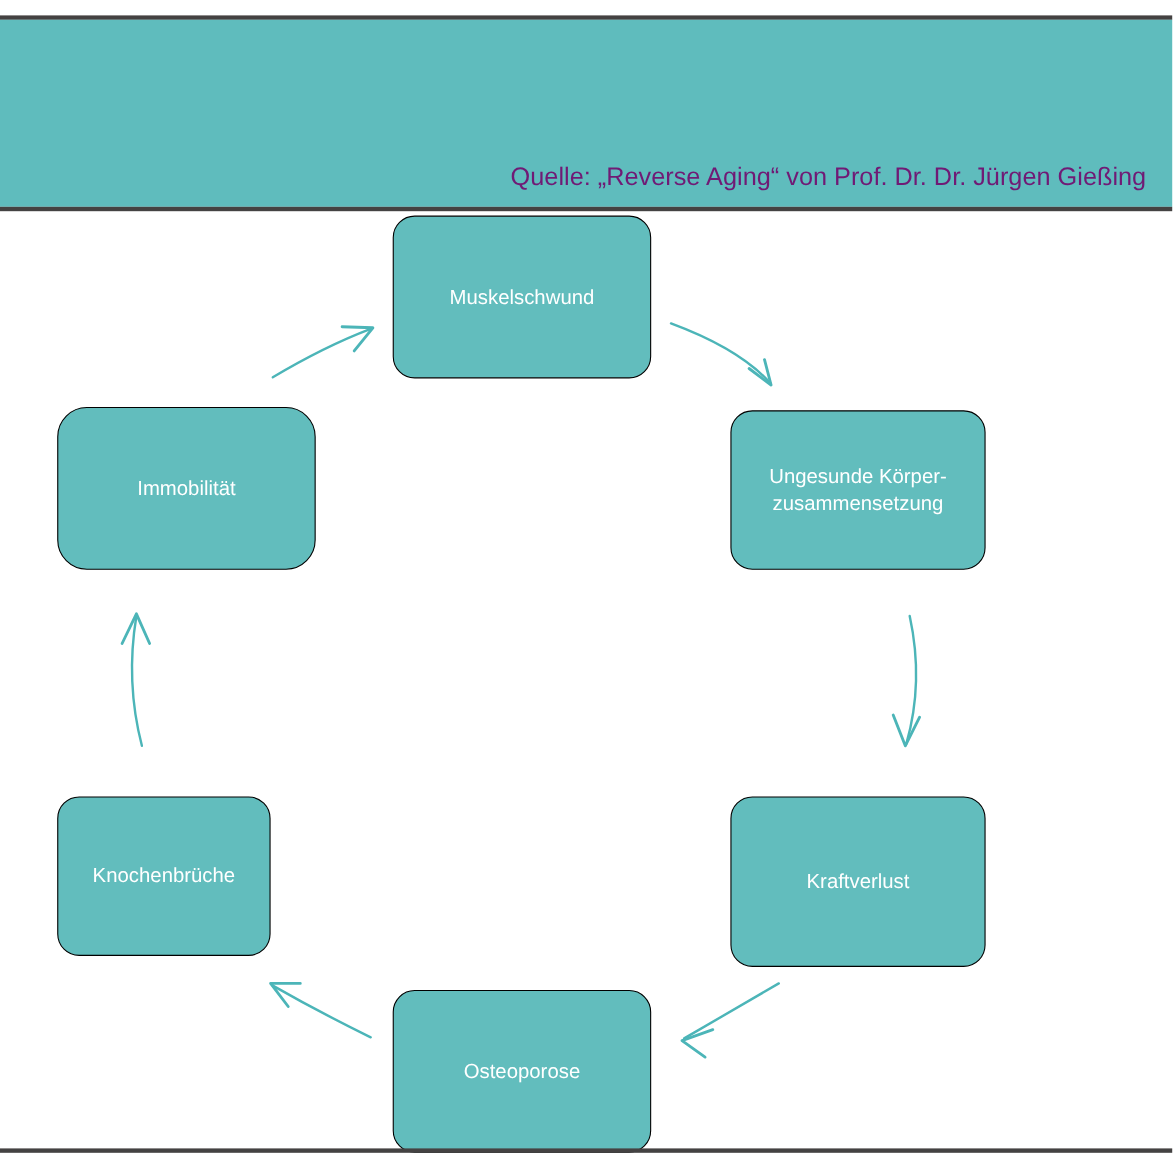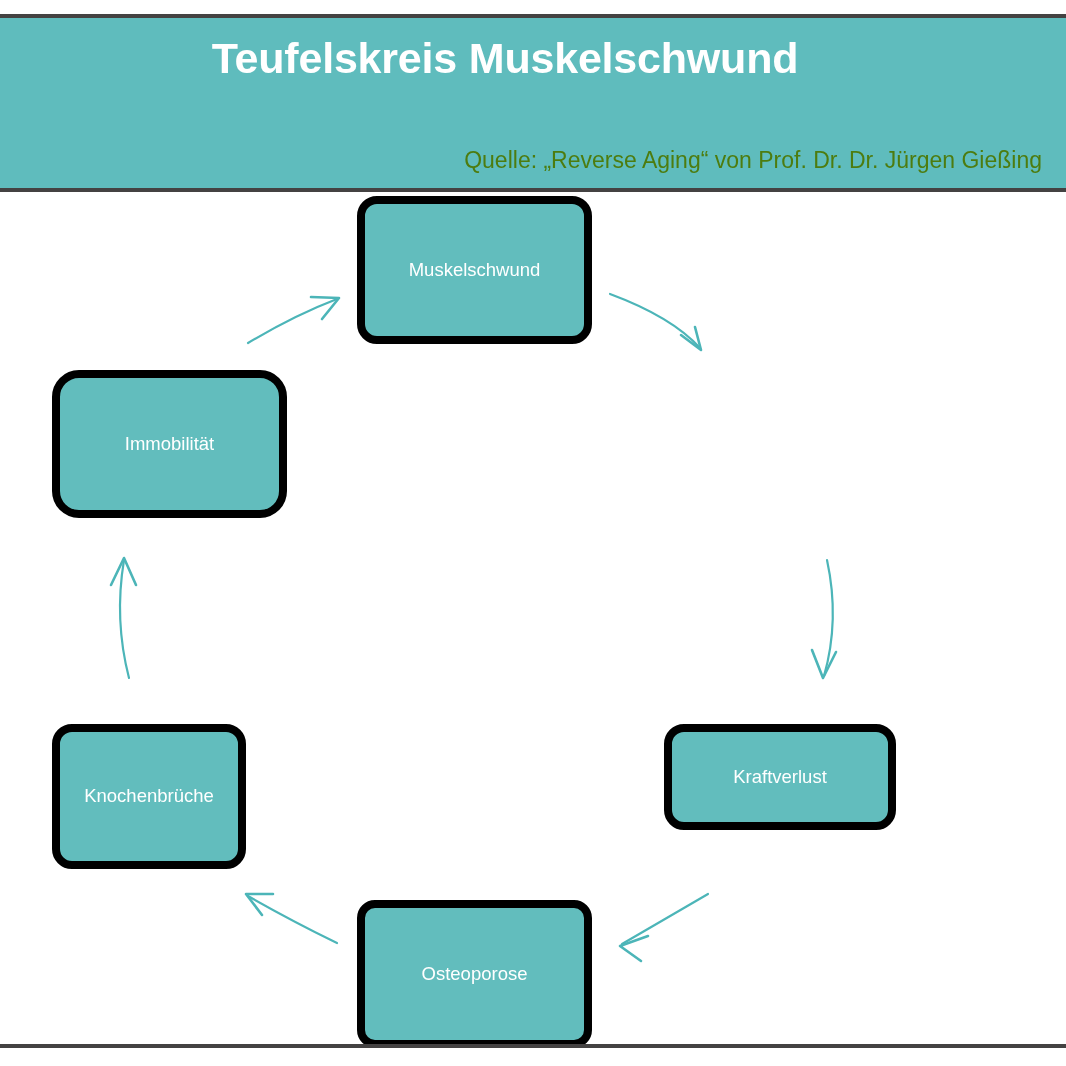--- a/index.html
+++ b/index.html
@@ -55,49 +55,49 @@
     color: #ffffff;
     font-size: 43px;
     font-weight: bold;
     letter-spacing: -0.2px;
     white-space: nowrap;
   }
   #subtitle {
     position: absolute;
     right: 24px;
     top: 147px;
-    color: #4d7c0f;
+    color: #701a75;
     font-size: 23px;
     font-weight: normal;
     white-space: nowrap;
     margin-left: 21px;
   }
 
   
   .node {
     position: absolute;
     box-sizing: border-box;
     background: #62bdbd;
-    border: 8px solid #000000;
+    border: 1px solid #000000;
     border-radius: 20px;
     display: flex;
     align-items: center;
     justify-content: center;
     text-align: center;
     color: #ffffff;
     font-size: 18.5px;
     line-height: 1.35;
     padding: 0 10px;
   }
   .node .label { display: block; white-space: pre-line; }
 
   #node-muskelschwund     { left: 357px; top: 196px;  width: 235px; height: 148px; }
   #node-koerper           { left: 664px; top: 373px;  width: 232px; height: 145px; }
-  #node-kraftverlust      { left: 664px; top: 724px;  width: 232px; height: 106px; }
-  #node-osteoporose       { left: 357px; top: 900px;  width: 235px; height: 148px; border-radius: 18px; }
+  #node-kraftverlust      { left: 664px; top: 724px;  width: 232px; height: 155px; }
+  #node-osteoporose       { left: 357px; top: 900px;  width: 235px; height: 148px; }
   #node-knochenbrueche    { left: 52px;  top: 724px;  width: 194px; height: 145px; }
   #node-immobilitaet      { left: 52px;  top: 370px;  width: 235px; height: 148px; border-radius: 27px; }
 
   
   #arrows {
     position: absolute;
     left: 0;
     top: 0;
     width: 1066px;
     height: 1066px;
@@ -120,21 +120,20 @@
 </head>
 <body>
 
 <div id="slide">
 
   <div class="frame-line" id="frame-top"></div>
 
   <div id="header-band"></div>
   <div id="header-underline"></div>
 
-  <div id="title">Teufelskreis Muskelschwund</div>
   <div id="subtitle">Quelle: „Reverse Aging“ von Prof. Dr. Dr. Jürgen Gießing</div>
 
   <svg id="arrows" viewBox="0 0 1066 1066">
 
     <g>
       <path class="arrow-path" d="M 610 294 Q 672 317 700 348"></path>
       <path class="arrow-head" d="M 681 335 L 701 350 L 695 327"></path>
     </g>
 
     <g>
@@ -160,20 +159,24 @@
     <g>
       <path class="arrow-path" d="M 248 343 Q 295 315 337 299"></path>
       <path class="arrow-head" d="M 311 297 L 339 298 L 322 319"></path>
     </g>
   </svg>
 
   <div class="node" id="node-muskelschwund">
     <span class="label">Muskelschwund</span>
   </div>
 
+  <div class="node" id="node-koerper">
+    <span class="label">Ungesunde Körper-
+zusammensetzung</span>
+  </div>
 
   <div class="node" id="node-kraftverlust">
     <span class="label">Kraftverlust</span>
   </div>
 
   <div class="node" id="node-osteoporose">
     <span class="label">Osteoporose</span>
   </div>
 
   <div class="node" id="node-knochenbrueche">

